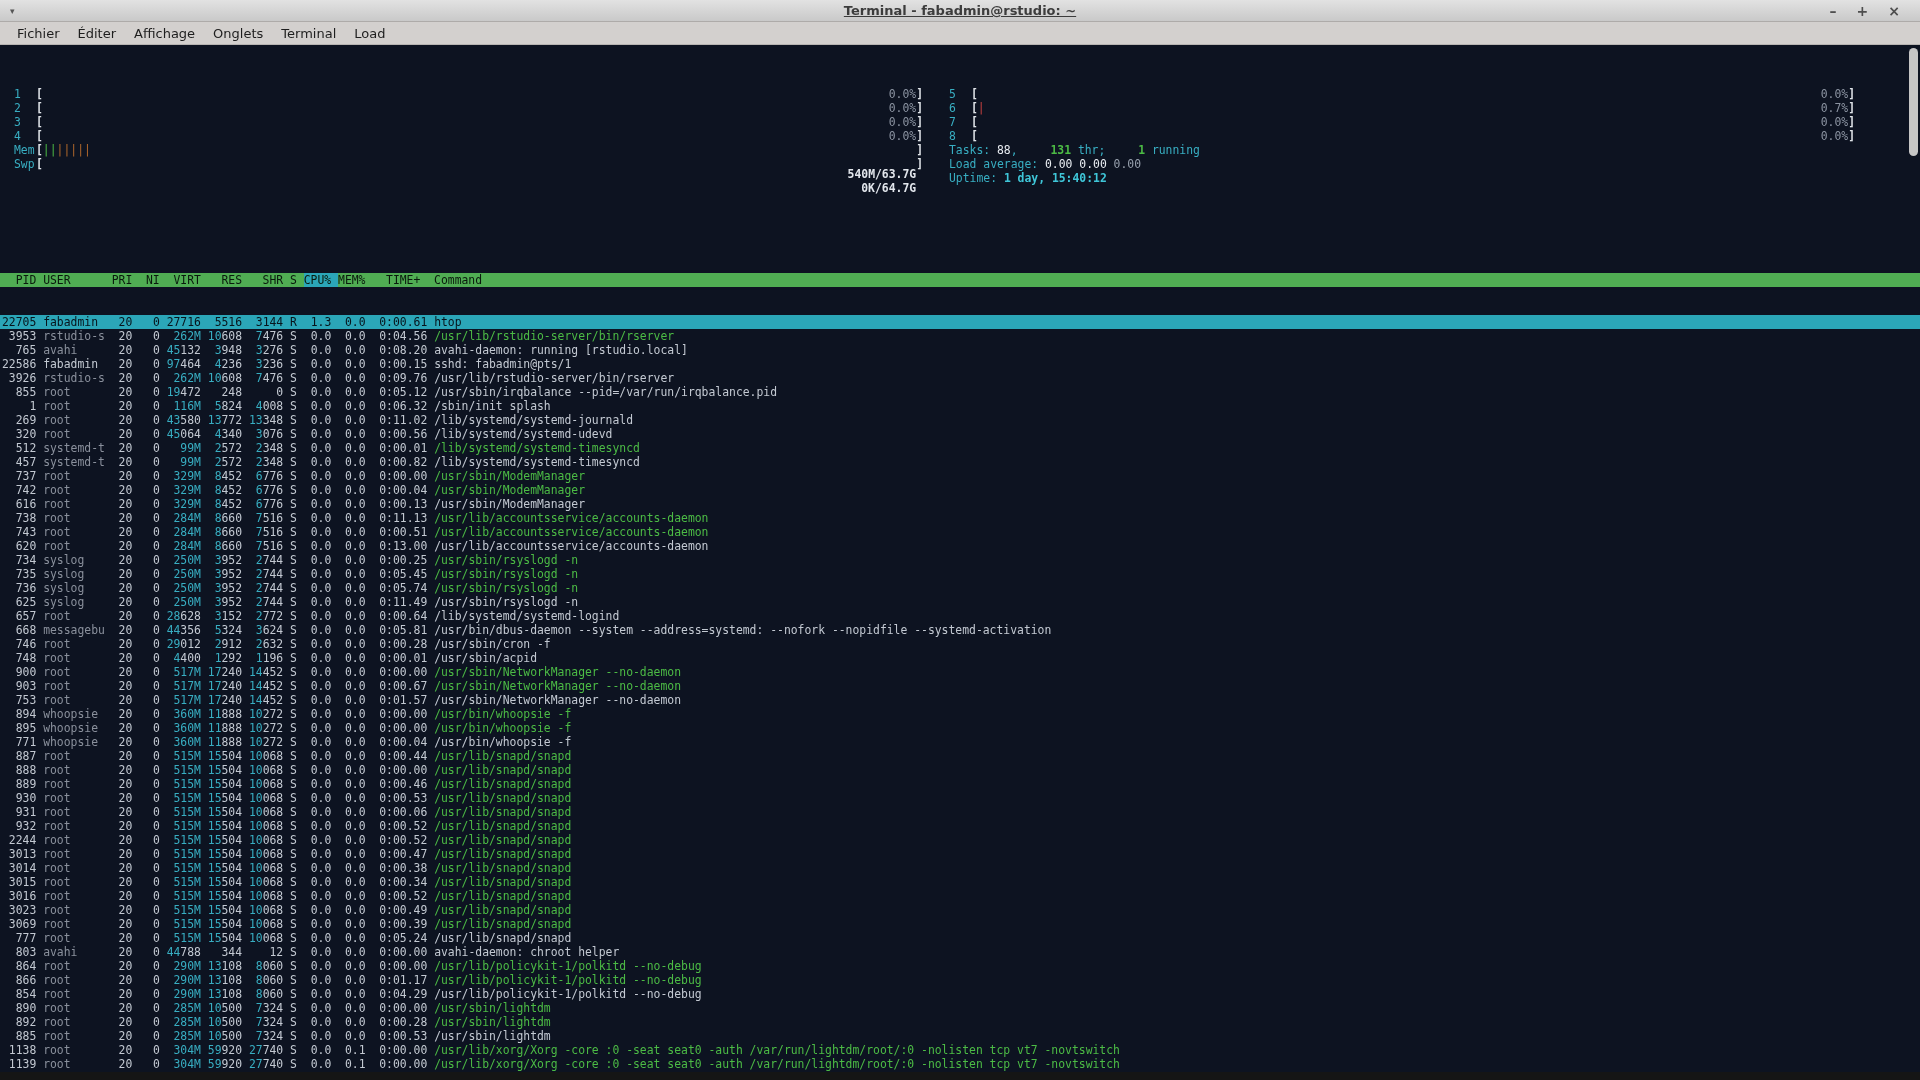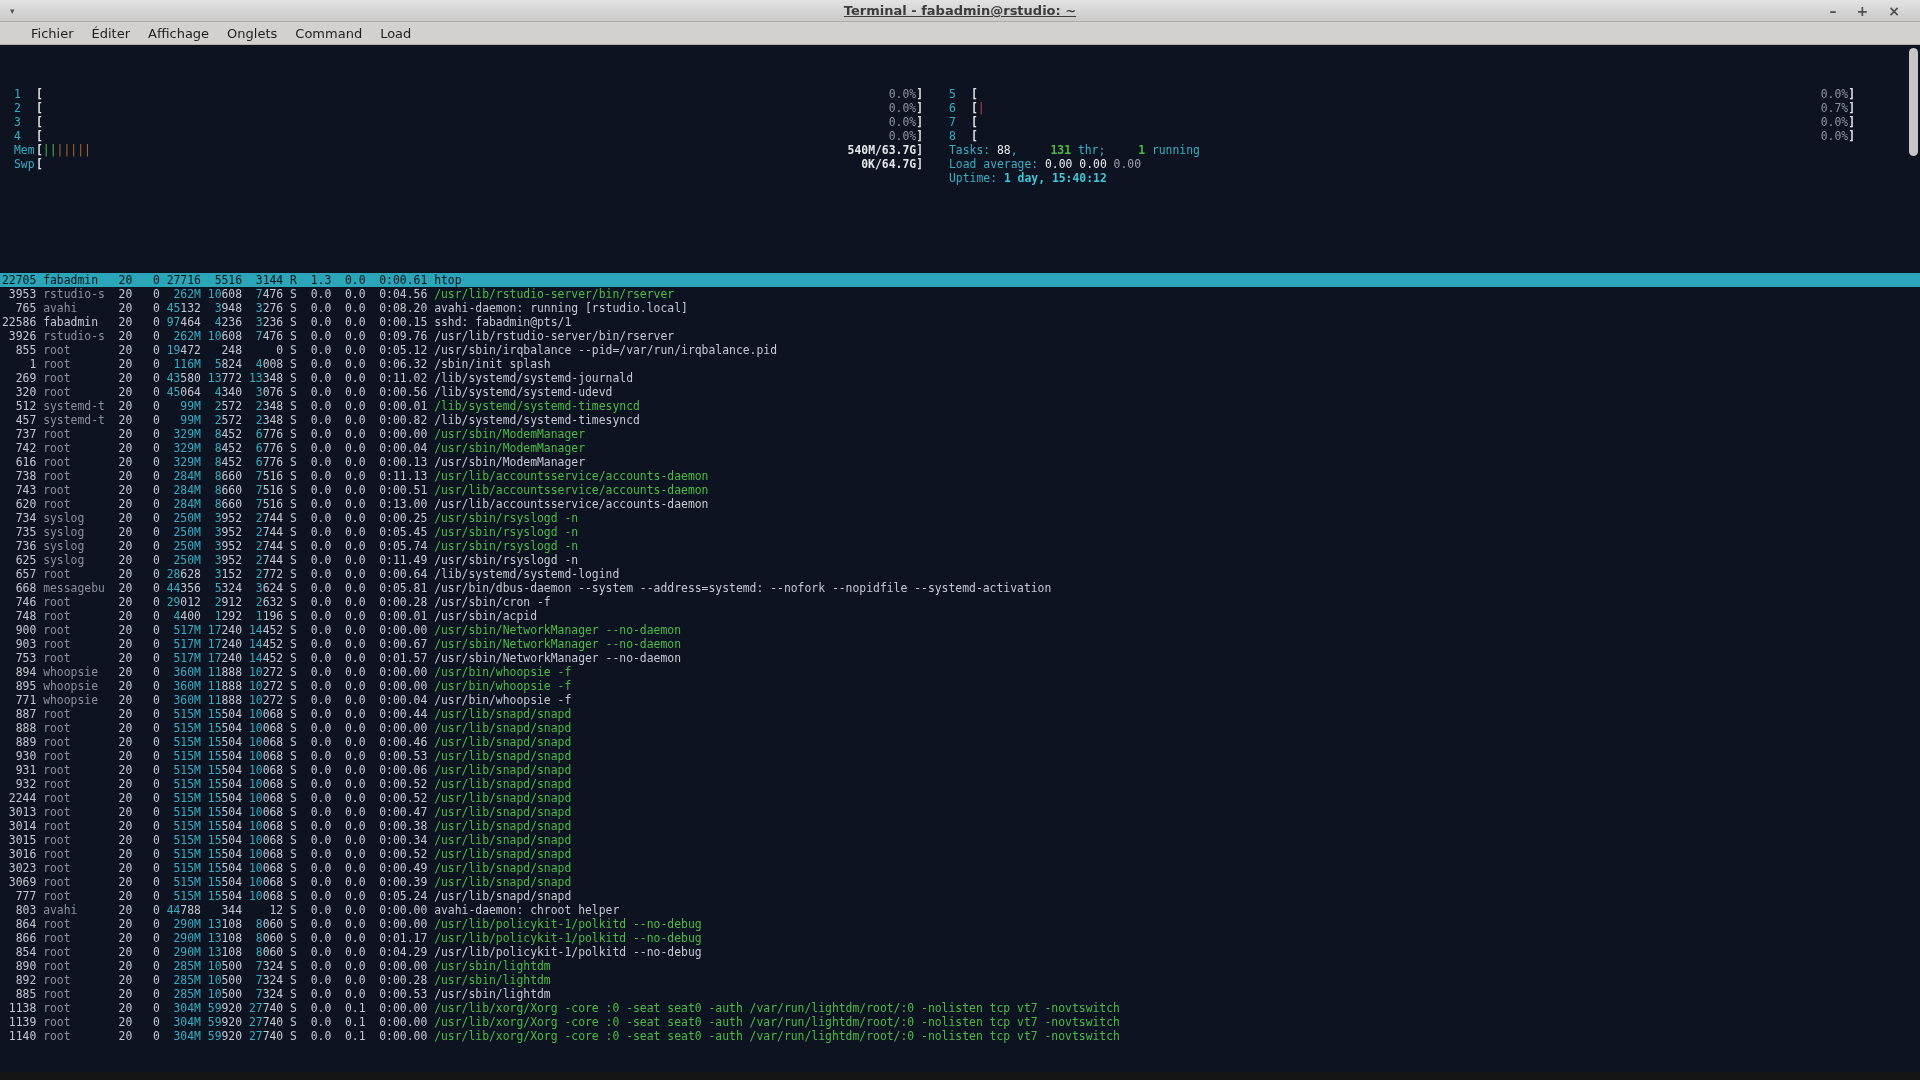--- a/index.html
+++ b/index.html
@@ -6,37 +6,37 @@
   .window{position:relative;width:1920px;height:1080px;background:#0d1321;overflow:hidden;
           font-family:"DejaVu Sans",sans-serif;}
   
   .titlebar{height:21px;background:linear-gradient(#e2e2e2,#c9c9c9);border-bottom:1px solid #aeaba9;
             display:flex;align-items:center;position:relative;}
   .title{position:absolute;left:0;right:0;text-align:center;font-size:13px;font-weight:bold;color:#3c3c3c;text-decoration:underline;}
   .win-menu-icon{margin-left:10px;font-size:9px;color:#555;z-index:1;}
   .controls{margin-left:auto;display:flex;gap:20px;padding-right:20px;z-index:1;}
   .wbtn{color:#4e4e4e;font-size:14px;font-weight:bold;line-height:1;cursor:default;}
   
-  .menubar{height:22px;background:#d3d0ce;border-bottom:1px solid #b7b4b2;display:flex;align-items:center;padding-left:22px;}
+  .menubar{height:22px;background:#d3d0ce;border-bottom:1px solid #b7b4b2;display:flex;align-items:center;padding-left:8px;}
   .mitem{font-size:13px;color:#1e1e1e;padding:2px 9px;}
   
   .term{position:absolute;left:0;top:45px;width:1920px;height:1027px;background:#0d1321;
         font-family:"DejaVu Sans Mono",monospace;font-size:11.4px;line-height:14px;white-space:pre;color:#c3c9d2;}
   .meters{display:flex;padding:14px 0 0 10px;}
   .mcol{display:flex;flex-direction:column;}
   .mcol.left{width:913px;margin-right:22px;}
   .mcol.right{width:910px;}
   .meter,.statline{height:14px;display:flex;}
   .statline{padding-left:4px;}
   .mid{width:22px;padding-left:4px;}
   .br{color:#dfe3e8;font-weight:bold;}
   .ticks{flex:1;overflow:hidden;}
   .tick-red{color:#c94040;} .tick-green{color:#4cbb45;} .tick-orange{color:#b2692c;}
   .dim{color:#8b93a1;} .dim2{color:#97a0ad;}
-  .strong{color:#e2e6ec;font-weight:bold;}
+  .strong{color:#e2e6ec;font-weight:bold;margin-top:24px;}
   .c-cyan{color:#38aec2;} .c-green{color:#4cbb45;} .c-gray{color:#8a909c;}
   .bwhite{color:#e9edf2;font-weight:normal;} .bgreen{color:#4cbb45;font-weight:bold;margin-left:26px;} .bcyan{color:#3fc6d8;font-weight:bold;}
   .htable{margin-top:32px;}
   .prow{height:14px;padding-left:2px;}
   .prow.header{background:#50ad53;color:#0a1a0d;}
   .header .sort{background:#2ba6b8;}
   .prow.sel{background:#2ba6b8;color:#07141c;}
   .prow.sel span{color:inherit;font-weight:normal;}
   
   .scrollbar{position:absolute;top:46px;right:0;width:13px;height:1026px;}
@@ -54,30 +54,31 @@
         <span class="wbtn">–</span>
         <span class="wbtn">+</span>
         <span class="wbtn">×</span>
       </div>
   </div>
   <div class="menubar" id="menubar">
       <span class="mitem">Fichier</span>
       <span class="mitem">Éditer</span>
       <span class="mitem">Affichage</span>
       <span class="mitem">Onglets</span>
-      <span class="mitem">Command</span>
+      <span class="mitem">Terminal</span>
       <span class="mitem">Load</span>
     </div>
 
   <div class="term">
     <div class="meters">
       <div class="mcol left" id="mcol-left"><div class="meter"><span class="mid c-cyan">1</span><span class="br">[</span><span class="ticks"></span><span class="mval dim">0.0%</span><span class="br">]</span></div><div class="meter"><span class="mid c-cyan">2</span><span class="br">[</span><span class="ticks"></span><span class="mval dim">0.0%</span><span class="br">]</span></div><div class="meter"><span class="mid c-cyan">3</span><span class="br">[</span><span class="ticks"></span><span class="mval dim">0.0%</span><span class="br">]</span></div><div class="meter"><span class="mid c-cyan">4</span><span class="br">[</span><span class="ticks"></span><span class="mval dim">0.0%</span><span class="br">]</span></div><div class="meter"><span class="mid c-cyan">Mem</span><span class="br">[</span><span class="ticks"><span class="tick-green">||</span><span class="tick-orange">|||||</span></span><span class="mval strong">540M/63.7G</span><span class="br">]</span></div><div class="meter"><span class="mid c-cyan">Swp</span><span class="br">[</span><span class="ticks"></span><span class="mval strong">0K/64.7G</span><span class="br">]</span></div></div>
       <div class="mcol right" id="mcol-right"><div class="meter"><span class="mid c-cyan">5</span><span class="br">[</span><span class="ticks"></span><span class="mval dim">0.0%</span><span class="br">]</span></div><div class="meter"><span class="mid c-cyan">6</span><span class="br">[</span><span class="ticks"><span class="tick-red">|</span></span><span class="mval dim">0.7%</span><span class="br">]</span></div><div class="meter"><span class="mid c-cyan">7</span><span class="br">[</span><span class="ticks"></span><span class="mval dim">0.0%</span><span class="br">]</span></div><div class="meter"><span class="mid c-cyan">8</span><span class="br">[</span><span class="ticks"></span><span class="mval dim">0.0%</span><span class="br">]</span></div><div class="statline"><span class="c-cyan">Tasks: </span><span class="bwhite">88</span><span class="c-cyan">, </span><span class="bgreen">131</span><span class="c-cyan"> thr; </span><span class="bgreen">1</span><span class="c-cyan"> running</span></div><div class="statline"><span class="c-cyan">Load average: </span><span class="bwhite">0.00</span><span> </span><span class="bwhite">0.00</span><span> </span><span class="dim2">0.00</span></div><div class="statline"><span class="c-cyan">Uptime: </span><span class="bcyan">1 day, 15:40:12</span></div></div>
     </div>
     <div class="htable">
+      <div class="prow header" id="thead"><span>  PID USER      PRI  NI  VIRT   RES   SHR S </span><span class="sort">CPU% </span><span>MEM%   TIME+  Command</span></div>
       <div id="plist"><div class="prow sel"><span>22705</span><span> </span><span>fabadmin </span><span> </span><span> 20</span><span> </span><span>  0</span><span> </span><span>27716</span><span> </span><span> 5516</span><span> </span><span> 3144</span><span> R </span><span> 1.3</span><span> </span><span> 0.0</span><span> </span><span> 0:00.61</span><span> </span><span>htop</span></div><div class="prow"><span> 3953</span><span> </span><span class="c-gray">rstudio-s</span><span> </span><span> 20</span><span> </span><span>  0</span><span> </span><span class="c-cyan"> 262M</span><span> </span><span class="c-cyan">10</span><span>608</span><span> </span><span class="c-cyan"> 7</span><span>476</span><span> S </span><span> 0.0</span><span> </span><span> 0.0</span><span> </span><span> 0:04.56</span><span> </span><span class="c-green">/usr/lib/rstudio-server/bin/rserver</span></div><div class="prow"><span>  765</span><span> </span><span class="c-gray">avahi    </span><span> </span><span> 20</span><span> </span><span>  0</span><span> </span><span class="c-cyan">45</span><span>132</span><span> </span><span class="c-cyan"> 3</span><span>948</span><span> </span><span class="c-cyan"> 3</span><span>276</span><span> S </span><span> 0.0</span><span> </span><span> 0.0</span><span> </span><span> 0:08.20</span><span> </span><span>avahi-daemon: running [rstudio.local]</span></div><div class="prow"><span>22586</span><span> </span><span>fabadmin </span><span> </span><span> 20</span><span> </span><span>  0</span><span> </span><span class="c-cyan">97</span><span>464</span><span> </span><span class="c-cyan"> 4</span><span>236</span><span> </span><span class="c-cyan"> 3</span><span>236</span><span> S </span><span> 0.0</span><span> </span><span> 0.0</span><span> </span><span> 0:00.15</span><span> </span><span>sshd: fabadmin@pts/1</span></div><div class="prow"><span> 3926</span><span> </span><span class="c-gray">rstudio-s</span><span> </span><span> 20</span><span> </span><span>  0</span><span> </span><span class="c-cyan"> 262M</span><span> </span><span class="c-cyan">10</span><span>608</span><span> </span><span class="c-cyan"> 7</span><span>476</span><span> S </span><span> 0.0</span><span> </span><span> 0.0</span><span> </span><span> 0:09.76</span><span> </span><span>/usr/lib/rstudio-server/bin/rserver</span></div><div class="prow"><span>  855</span><span> </span><span class="c-gray">root     </span><span> </span><span> 20</span><span> </span><span>  0</span><span> </span><span class="c-cyan">19</span><span>472</span><span> </span><span>  248</span><span> </span><span>    0</span><span> S </span><span> 0.0</span><span> </span><span> 0.0</span><span> </span><span> 0:05.12</span><span> </span><span>/usr/sbin/irqbalance --pid=/var/run/irqbalance.pid</span></div><div class="prow"><span>    1</span><span> </span><span class="c-gray">root     </span><span> </span><span> 20</span><span> </span><span>  0</span><span> </span><span class="c-cyan"> 116M</span><span> </span><span class="c-cyan"> 5</span><span>824</span><span> </span><span class="c-cyan"> 4</span><span>008</span><span> S </span><span> 0.0</span><span> </span><span> 0.0</span><span> </span><span> 0:06.32</span><span> </span><span>/sbin/init splash</span></div><div class="prow"><span>  269</span><span> </span><span class="c-gray">root     </span><span> </span><span> 20</span><span> </span><span>  0</span><span> </span><span class="c-cyan">43</span><span>580</span><span> </span><span class="c-cyan">13</span><span>772</span><span> </span><span class="c-cyan">13</span><span>348</span><span> S </span><span> 0.0</span><span> </span><span> 0.0</span><span> </span><span> 0:11.02</span><span> </span><span>/lib/systemd/systemd-journald</span></div><div class="prow"><span>  320</span><span> </span><span class="c-gray">root     </span><span> </span><span> 20</span><span> </span><span>  0</span><span> </span><span class="c-cyan">45</span><span>064</span><span> </span><span class="c-cyan"> 4</span><span>340</span><span> </span><span class="c-cyan"> 3</span><span>076</span><span> S </span><span> 0.0</span><span> </span><span> 0.0</span><span> </span><span> 0:00.56</span><span> </span><span>/lib/systemd/systemd-udevd</span></div><div class="prow"><span>  512</span><span> </span><span class="c-gray">systemd-t</span><span> </span><span> 20</span><span> </span><span>  0</span><span> </span><span class="c-cyan">  99M</span><span> </span><span class="c-cyan"> 2</span><span>572</span><span> </span><span class="c-cyan"> 2</span><span>348</span><span> S </span><span> 0.0</span><span> </span><span> 0.0</span><span> </span><span> 0:00.01</span><span> </span><span class="c-green">/lib/systemd/systemd-timesyncd</span></div><div class="prow"><span>  457</span><span> </span><span class="c-gray">systemd-t</span><span> </span><span> 20</span><span> </span><span>  0</span><span> </span><span class="c-cyan">  99M</span><span> </span><span class="c-cyan"> 2</span><span>572</span><span> </span><span class="c-cyan"> 2</span><span>348</span><span> S </span><span> 0.0</span><span> </span><span> 0.0</span><span> </span><span> 0:00.82</span><span> </span><span>/lib/systemd/systemd-timesyncd</span></div><div class="prow"><span>  737</span><span> </span><span class="c-gray">root     </span><span> </span><span> 20</span><span> </span><span>  0</span><span> </span><span class="c-cyan"> 329M</span><span> </span><span class="c-cyan"> 8</span><span>452</span><span> </span><span class="c-cyan"> 6</span><span>776</span><span> S </span><span> 0.0</span><span> </span><span> 0.0</span><span> </span><span> 0:00.00</span><span> </span><span class="c-green">/usr/sbin/ModemManager</span></div><div class="prow"><span>  742</span><span> </span><span class="c-gray">root     </span><span> </span><span> 20</span><span> </span><span>  0</span><span> </span><span class="c-cyan"> 329M</span><span> </span><span class="c-cyan"> 8</span><span>452</span><span> </span><span class="c-cyan"> 6</span><span>776</span><span> S </span><span> 0.0</span><span> </span><span> 0.0</span><span> </span><span> 0:00.04</span><span> </span><span class="c-green">/usr/sbin/ModemManager</span></div><div class="prow"><span>  616</span><span> </span><span class="c-gray">root     </span><span> </span><span> 20</span><span> </span><span>  0</span><span> </span><span class="c-cyan"> 329M</span><span> </span><span class="c-cyan"> 8</span><span>452</span><span> </span><span class="c-cyan"> 6</span><span>776</span><span> S </span><span> 0.0</span><span> </span><span> 0.0</span><span> </span><span> 0:00.13</span><span> </span><span>/usr/sbin/ModemManager</span></div><div class="prow"><span>  738</span><span> </span><span class="c-gray">root     </span><span> </span><span> 20</span><span> </span><span>  0</span><span> </span><span class="c-cyan"> 284M</span><span> </span><span class="c-cyan"> 8</span><span>660</span><span> </span><span class="c-cyan"> 7</span><span>516</span><span> S </span><span> 0.0</span><span> </span><span> 0.0</span><span> </span><span> 0:11.13</span><span> </span><span class="c-green">/usr/lib/accountsservice/accounts-daemon</span></div><div class="prow"><span>  743</span><span> </span><span class="c-gray">root     </span><span> </span><span> 20</span><span> </span><span>  0</span><span> </span><span class="c-cyan"> 284M</span><span> </span><span class="c-cyan"> 8</span><span>660</span><span> </span><span class="c-cyan"> 7</span><span>516</span><span> S </span><span> 0.0</span><span> </span><span> 0.0</span><span> </span><span> 0:00.51</span><span> </span><span class="c-green">/usr/lib/accountsservice/accounts-daemon</span></div><div class="prow"><span>  620</span><span> </span><span class="c-gray">root     </span><span> </span><span> 20</span><span> </span><span>  0</span><span> </span><span class="c-cyan"> 284M</span><span> </span><span class="c-cyan"> 8</span><span>660</span><span> </span><span class="c-cyan"> 7</span><span>516</span><span> S </span><span> 0.0</span><span> </span><span> 0.0</span><span> </span><span> 0:13.00</span><span> </span><span>/usr/lib/accountsservice/accounts-daemon</span></div><div class="prow"><span>  734</span><span> </span><span class="c-gray">syslog   </span><span> </span><span> 20</span><span> </span><span>  0</span><span> </span><span class="c-cyan"> 250M</span><span> </span><span class="c-cyan"> 3</span><span>952</span><span> </span><span class="c-cyan"> 2</span><span>744</span><span> S </span><span> 0.0</span><span> </span><span> 0.0</span><span> </span><span> 0:00.25</span><span> </span><span class="c-green">/usr/sbin/rsyslogd -n</span></div><div class="prow"><span>  735</span><span> </span><span class="c-gray">syslog   </span><span> </span><span> 20</span><span> </span><span>  0</span><span> </span><span class="c-cyan"> 250M</span><span> </span><span class="c-cyan"> 3</span><span>952</span><span> </span><span class="c-cyan"> 2</span><span>744</span><span> S </span><span> 0.0</span><span> </span><span> 0.0</span><span> </span><span> 0:05.45</span><span> </span><span class="c-green">/usr/sbin/rsyslogd -n</span></div><div class="prow"><span>  736</span><span> </span><span class="c-gray">syslog   </span><span> </span><span> 20</span><span> </span><span>  0</span><span> </span><span class="c-cyan"> 250M</span><span> </span><span class="c-cyan"> 3</span><span>952</span><span> </span><span class="c-cyan"> 2</span><span>744</span><span> S </span><span> 0.0</span><span> </span><span> 0.0</span><span> </span><span> 0:05.74</span><span> </span><span class="c-green">/usr/sbin/rsyslogd -n</span></div><div class="prow"><span>  625</span><span> </span><span class="c-gray">syslog   </span><span> </span><span> 20</span><span> </span><span>  0</span><span> </span><span class="c-cyan"> 250M</span><span> </span><span class="c-cyan"> 3</span><span>952</span><span> </span><span class="c-cyan"> 2</span><span>744</span><span> S </span><span> 0.0</span><span> </span><span> 0.0</span><span> </span><span> 0:11.49</span><span> </span><span>/usr/sbin/rsyslogd -n</span></div><div class="prow"><span>  657</span><span> </span><span class="c-gray">root     </span><span> </span><span> 20</span><span> </span><span>  0</span><span> </span><span class="c-cyan">28</span><span>628</span><span> </span><span class="c-cyan"> 3</span><span>152</span><span> </span><span class="c-cyan"> 2</span><span>772</span><span> S </span><span> 0.0</span><span> </span><span> 0.0</span><span> </span><span> 0:00.64</span><span> </span><span>/lib/systemd/systemd-logind</span></div><div class="prow"><span>  668</span><span> </span><span class="c-gray">messagebu</span><span> </span><span> 20</span><span> </span><span>  0</span><span> </span><span class="c-cyan">44</span><span>356</span><span> </span><span class="c-cyan"> 5</span><span>324</span><span> </span><span class="c-cyan"> 3</span><span>624</span><span> S </span><span> 0.0</span><span> </span><span> 0.0</span><span> </span><span> 0:05.81</span><span> </span><span>/usr/bin/dbus-daemon --system --address=systemd: --nofork --nopidfile --systemd-activation</span></div><div class="prow"><span>  746</span><span> </span><span class="c-gray">root     </span><span> </span><span> 20</span><span> </span><span>  0</span><span> </span><span class="c-cyan">29</span><span>012</span><span> </span><span class="c-cyan"> 2</span><span>912</span><span> </span><span class="c-cyan"> 2</span><span>632</span><span> S </span><span> 0.0</span><span> </span><span> 0.0</span><span> </span><span> 0:00.28</span><span> </span><span>/usr/sbin/cron -f</span></div><div class="prow"><span>  748</span><span> </span><span class="c-gray">root     </span><span> </span><span> 20</span><span> </span><span>  0</span><span> </span><span class="c-cyan"> 4</span><span>400</span><span> </span><span class="c-cyan"> 1</span><span>292</span><span> </span><span class="c-cyan"> 1</span><span>196</span><span> S </span><span> 0.0</span><span> </span><span> 0.0</span><span> </span><span> 0:00.01</span><span> </span><span>/usr/sbin/acpid</span></div><div class="prow"><span>  900</span><span> </span><span class="c-gray">root     </span><span> </span><span> 20</span><span> </span><span>  0</span><span> </span><span class="c-cyan"> 517M</span><span> </span><span class="c-cyan">17</span><span>240</span><span> </span><span class="c-cyan">14</span><span>452</span><span> S </span><span> 0.0</span><span> </span><span> 0.0</span><span> </span><span> 0:00.00</span><span> </span><span class="c-green">/usr/sbin/NetworkManager --no-daemon</span></div><div class="prow"><span>  903</span><span> </span><span class="c-gray">root     </span><span> </span><span> 20</span><span> </span><span>  0</span><span> </span><span class="c-cyan"> 517M</span><span> </span><span class="c-cyan">17</span><span>240</span><span> </span><span class="c-cyan">14</span><span>452</span><span> S </span><span> 0.0</span><span> </span><span> 0.0</span><span> </span><span> 0:00.67</span><span> </span><span class="c-green">/usr/sbin/NetworkManager --no-daemon</span></div><div class="prow"><span>  753</span><span> </span><span class="c-gray">root     </span><span> </span><span> 20</span><span> </span><span>  0</span><span> </span><span class="c-cyan"> 517M</span><span> </span><span class="c-cyan">17</span><span>240</span><span> </span><span class="c-cyan">14</span><span>452</span><span> S </span><span> 0.0</span><span> </span><span> 0.0</span><span> </span><span> 0:01.57</span><span> </span><span>/usr/sbin/NetworkManager --no-daemon</span></div><div class="prow"><span>  894</span><span> </span><span class="c-gray">whoopsie </span><span> </span><span> 20</span><span> </span><span>  0</span><span> </span><span class="c-cyan"> 360M</span><span> </span><span class="c-cyan">11</span><span>888</span><span> </span><span class="c-cyan">10</span><span>272</span><span> S </span><span> 0.0</span><span> </span><span> 0.0</span><span> </span><span> 0:00.00</span><span> </span><span class="c-green">/usr/bin/whoopsie -f</span></div><div class="prow"><span>  895</span><span> </span><span class="c-gray">whoopsie </span><span> </span><span> 20</span><span> </span><span>  0</span><span> </span><span class="c-cyan"> 360M</span><span> </span><span class="c-cyan">11</span><span>888</span><span> </span><span class="c-cyan">10</span><span>272</span><span> S </span><span> 0.0</span><span> </span><span> 0.0</span><span> </span><span> 0:00.00</span><span> </span><span class="c-green">/usr/bin/whoopsie -f</span></div><div class="prow"><span>  771</span><span> </span><span class="c-gray">whoopsie </span><span> </span><span> 20</span><span> </span><span>  0</span><span> </span><span class="c-cyan"> 360M</span><span> </span><span class="c-cyan">11</span><span>888</span><span> </span><span class="c-cyan">10</span><span>272</span><span> S </span><span> 0.0</span><span> </span><span> 0.0</span><span> </span><span> 0:00.04</span><span> </span><span>/usr/bin/whoopsie -f</span></div><div class="prow"><span>  887</span><span> </span><span class="c-gray">root     </span><span> </span><span> 20</span><span> </span><span>  0</span><span> </span><span class="c-cyan"> 515M</span><span> </span><span class="c-cyan">15</span><span>504</span><span> </span><span class="c-cyan">10</span><span>068</span><span> S </span><span> 0.0</span><span> </span><span> 0.0</span><span> </span><span> 0:00.44</span><span> </span><span class="c-green">/usr/lib/snapd/snapd</span></div><div class="prow"><span>  888</span><span> </span><span class="c-gray">root     </span><span> </span><span> 20</span><span> </span><span>  0</span><span> </span><span class="c-cyan"> 515M</span><span> </span><span class="c-cyan">15</span><span>504</span><span> </span><span class="c-cyan">10</span><span>068</span><span> S </span><span> 0.0</span><span> </span><span> 0.0</span><span> </span><span> 0:00.00</span><span> </span><span class="c-green">/usr/lib/snapd/snapd</span></div><div class="prow"><span>  889</span><span> </span><span class="c-gray">root     </span><span> </span><span> 20</span><span> </span><span>  0</span><span> </span><span class="c-cyan"> 515M</span><span> </span><span class="c-cyan">15</span><span>504</span><span> </span><span class="c-cyan">10</span><span>068</span><span> S </span><span> 0.0</span><span> </span><span> 0.0</span><span> </span><span> 0:00.46</span><span> </span><span class="c-green">/usr/lib/snapd/snapd</span></div><div class="prow"><span>  930</span><span> </span><span class="c-gray">root     </span><span> </span><span> 20</span><span> </span><span>  0</span><span> </span><span class="c-cyan"> 515M</span><span> </span><span class="c-cyan">15</span><span>504</span><span> </span><span class="c-cyan">10</span><span>068</span><span> S </span><span> 0.0</span><span> </span><span> 0.0</span><span> </span><span> 0:00.53</span><span> </span><span class="c-green">/usr/lib/snapd/snapd</span></div><div class="prow"><span>  931</span><span> </span><span class="c-gray">root     </span><span> </span><span> 20</span><span> </span><span>  0</span><span> </span><span class="c-cyan"> 515M</span><span> </span><span class="c-cyan">15</span><span>504</span><span> </span><span class="c-cyan">10</span><span>068</span><span> S </span><span> 0.0</span><span> </span><span> 0.0</span><span> </span><span> 0:00.06</span><span> </span><span class="c-green">/usr/lib/snapd/snapd</span></div><div class="prow"><span>  932</span><span> </span><span class="c-gray">root     </span><span> </span><span> 20</span><span> </span><span>  0</span><span> </span><span class="c-cyan"> 515M</span><span> </span><span class="c-cyan">15</span><span>504</span><span> </span><span class="c-cyan">10</span><span>068</span><span> S </span><span> 0.0</span><span> </span><span> 0.0</span><span> </span><span> 0:00.52</span><span> </span><span class="c-green">/usr/lib/snapd/snapd</span></div><div class="prow"><span> 2244</span><span> </span><span class="c-gray">root     </span><span> </span><span> 20</span><span> </span><span>  0</span><span> </span><span class="c-cyan"> 515M</span><span> </span><span class="c-cyan">15</span><span>504</span><span> </span><span class="c-cyan">10</span><span>068</span><span> S </span><span> 0.0</span><span> </span><span> 0.0</span><span> </span><span> 0:00.52</span><span> </span><span class="c-green">/usr/lib/snapd/snapd</span></div><div class="prow"><span> 3013</span><span> </span><span class="c-gray">root     </span><span> </span><span> 20</span><span> </span><span>  0</span><span> </span><span class="c-cyan"> 515M</span><span> </span><span class="c-cyan">15</span><span>504</span><span> </span><span class="c-cyan">10</span><span>068</span><span> S </span><span> 0.0</span><span> </span><span> 0.0</span><span> </span><span> 0:00.47</span><span> </span><span class="c-green">/usr/lib/snapd/snapd</span></div><div class="prow"><span> 3014</span><span> </span><span class="c-gray">root     </span><span> </span><span> 20</span><span> </span><span>  0</span><span> </span><span class="c-cyan"> 515M</span><span> </span><span class="c-cyan">15</span><span>504</span><span> </span><span class="c-cyan">10</span><span>068</span><span> S </span><span> 0.0</span><span> </span><span> 0.0</span><span> </span><span> 0:00.38</span><span> </span><span class="c-green">/usr/lib/snapd/snapd</span></div><div class="prow"><span> 3015</span><span> </span><span class="c-gray">root     </span><span> </span><span> 20</span><span> </span><span>  0</span><span> </span><span class="c-cyan"> 515M</span><span> </span><span class="c-cyan">15</span><span>504</span><span> </span><span class="c-cyan">10</span><span>068</span><span> S </span><span> 0.0</span><span> </span><span> 0.0</span><span> </span><span> 0:00.34</span><span> </span><span class="c-green">/usr/lib/snapd/snapd</span></div><div class="prow"><span> 3016</span><span> </span><span class="c-gray">root     </span><span> </span><span> 20</span><span> </span><span>  0</span><span> </span><span class="c-cyan"> 515M</span><span> </span><span class="c-cyan">15</span><span>504</span><span> </span><span class="c-cyan">10</span><span>068</span><span> S </span><span> 0.0</span><span> </span><span> 0.0</span><span> </span><span> 0:00.52</span><span> </span><span class="c-green">/usr/lib/snapd/snapd</span></div><div class="prow"><span> 3023</span><span> </span><span class="c-gray">root     </span><span> </span><span> 20</span><span> </span><span>  0</span><span> </span><span class="c-cyan"> 515M</span><span> </span><span class="c-cyan">15</span><span>504</span><span> </span><span class="c-cyan">10</span><span>068</span><span> S </span><span> 0.0</span><span> </span><span> 0.0</span><span> </span><span> 0:00.49</span><span> </span><span class="c-green">/usr/lib/snapd/snapd</span></div><div class="prow"><span> 3069</span><span> </span><span class="c-gray">root     </span><span> </span><span> 20</span><span> </span><span>  0</span><span> </span><span class="c-cyan"> 515M</span><span> </span><span class="c-cyan">15</span><span>504</span><span> </span><span class="c-cyan">10</span><span>068</span><span> S </span><span> 0.0</span><span> </span><span> 0.0</span><span> </span><span> 0:00.39</span><span> </span><span class="c-green">/usr/lib/snapd/snapd</span></div><div class="prow"><span>  777</span><span> </span><span class="c-gray">root     </span><span> </span><span> 20</span><span> </span><span>  0</span><span> </span><span class="c-cyan"> 515M</span><span> </span><span class="c-cyan">15</span><span>504</span><span> </span><span class="c-cyan">10</span><span>068</span><span> S </span><span> 0.0</span><span> </span><span> 0.0</span><span> </span><span> 0:05.24</span><span> </span><span>/usr/lib/snapd/snapd</span></div><div class="prow"><span>  803</span><span> </span><span class="c-gray">avahi    </span><span> </span><span> 20</span><span> </span><span>  0</span><span> </span><span class="c-cyan">44</span><span>788</span><span> </span><span>  344</span><span> </span><span>   12</span><span> S </span><span> 0.0</span><span> </span><span> 0.0</span><span> </span><span> 0:00.00</span><span> </span><span>avahi-daemon: chroot helper</span></div><div class="prow"><span>  864</span><span> </span><span class="c-gray">root     </span><span> </span><span> 20</span><span> </span><span>  0</span><span> </span><span class="c-cyan"> 290M</span><span> </span><span class="c-cyan">13</span><span>108</span><span> </span><span class="c-cyan"> 8</span><span>060</span><span> S </span><span> 0.0</span><span> </span><span> 0.0</span><span> </span><span> 0:00.00</span><span> </span><span class="c-green">/usr/lib/policykit-1/polkitd --no-debug</span></div><div class="prow"><span>  866</span><span> </span><span class="c-gray">root     </span><span> </span><span> 20</span><span> </span><span>  0</span><span> </span><span class="c-cyan"> 290M</span><span> </span><span class="c-cyan">13</span><span>108</span><span> </span><span class="c-cyan"> 8</span><span>060</span><span> S </span><span> 0.0</span><span> </span><span> 0.0</span><span> </span><span> 0:01.17</span><span> </span><span class="c-green">/usr/lib/policykit-1/polkitd --no-debug</span></div><div class="prow"><span>  854</span><span> </span><span class="c-gray">root     </span><span> </span><span> 20</span><span> </span><span>  0</span><span> </span><span class="c-cyan"> 290M</span><span> </span><span class="c-cyan">13</span><span>108</span><span> </span><span class="c-cyan"> 8</span><span>060</span><span> S </span><span> 0.0</span><span> </span><span> 0.0</span><span> </span><span> 0:04.29</span><span> </span><span>/usr/lib/policykit-1/polkitd --no-debug</span></div><div class="prow"><span>  890</span><span> </span><span class="c-gray">root     </span><span> </span><span> 20</span><span> </span><span>  0</span><span> </span><span class="c-cyan"> 285M</span><span> </span><span class="c-cyan">10</span><span>500</span><span> </span><span class="c-cyan"> 7</span><span>324</span><span> S </span><span> 0.0</span><span> </span><span> 0.0</span><span> </span><span> 0:00.00</span><span> </span><span class="c-green">/usr/sbin/lightdm</span></div><div class="prow"><span>  892</span><span> </span><span class="c-gray">root     </span><span> </span><span> 20</span><span> </span><span>  0</span><span> </span><span class="c-cyan"> 285M</span><span> </span><span class="c-cyan">10</span><span>500</span><span> </span><span class="c-cyan"> 7</span><span>324</span><span> S </span><span> 0.0</span><span> </span><span> 0.0</span><span> </span><span> 0:00.28</span><span> </span><span class="c-green">/usr/sbin/lightdm</span></div><div class="prow"><span>  885</span><span> </span><span class="c-gray">root     </span><span> </span><span> 20</span><span> </span><span>  0</span><span> </span><span class="c-cyan"> 285M</span><span> </span><span class="c-cyan">10</span><span>500</span><span> </span><span class="c-cyan"> 7</span><span>324</span><span> S </span><span> 0.0</span><span> </span><span> 0.0</span><span> </span><span> 0:00.53</span><span> </span><span>/usr/sbin/lightdm</span></div><div class="prow"><span> 1138</span><span> </span><span class="c-gray">root     </span><span> </span><span> 20</span><span> </span><span>  0</span><span> </span><span class="c-cyan"> 304M</span><span> </span><span class="c-cyan">59</span><span>920</span><span> </span><span class="c-cyan">27</span><span>740</span><span> S </span><span> 0.0</span><span> </span><span> 0.1</span><span> </span><span> 0:00.00</span><span> </span><span class="c-green">/usr/lib/xorg/Xorg -core :0 -seat seat0 -auth /var/run/lightdm/root/:0 -nolisten tcp vt7 -novtswitch</span></div><div class="prow"><span> 1139</span><span> </span><span class="c-gray">root     </span><span> </span><span> 20</span><span> </span><span>  0</span><span> </span><span class="c-cyan"> 304M</span><span> </span><span class="c-cyan">59</span><span>920</span><span> </span><span class="c-cyan">27</span><span>740</span><span> S </span><span> 0.0</span><span> </span><span> 0.1</span><span> </span><span> 0:00.00</span><span> </span><span class="c-green">/usr/lib/xorg/Xorg -core :0 -seat seat0 -auth /var/run/lightdm/root/:0 -nolisten tcp vt7 -novtswitch</span></div><div class="prow"><span> 1140</span><span> </span><span class="c-gray">root     </span><span> </span><span> 20</span><span> </span><span>  0</span><span> </span><span class="c-cyan"> 304M</span><span> </span><span class="c-cyan">59</span><span>920</span><span> </span><span class="c-cyan">27</span><span>740</span><span> S </span><span> 0.0</span><span> </span><span> 0.1</span><span> </span><span> 0:00.00</span><span> </span><span class="c-green">/usr/lib/xorg/Xorg -core :0 -seat seat0 -auth /var/run/lightdm/root/:0 -nolisten tcp vt7 -novtswitch</span></div></div>
     </div>
     
   </div>
 
   <div class="scrollbar">
     <div class="sthumb"></div>
   </div>
   <div class="bottom-strip"></div>
 </div>

